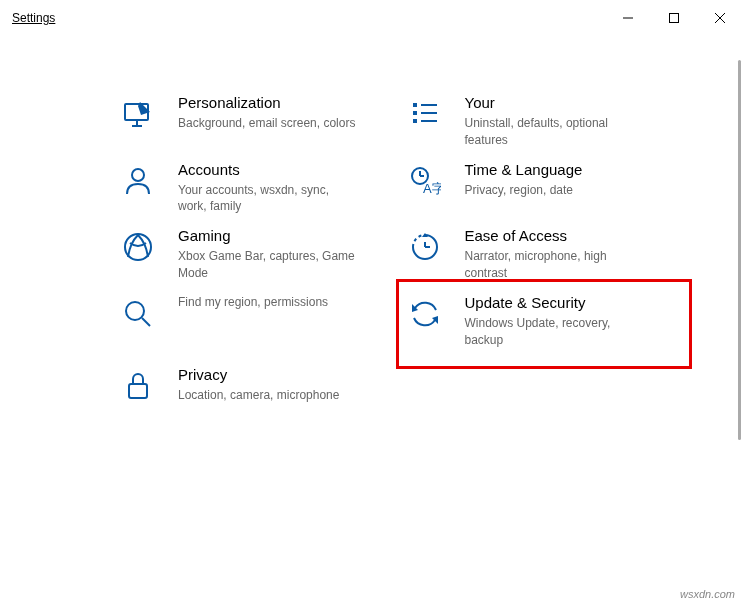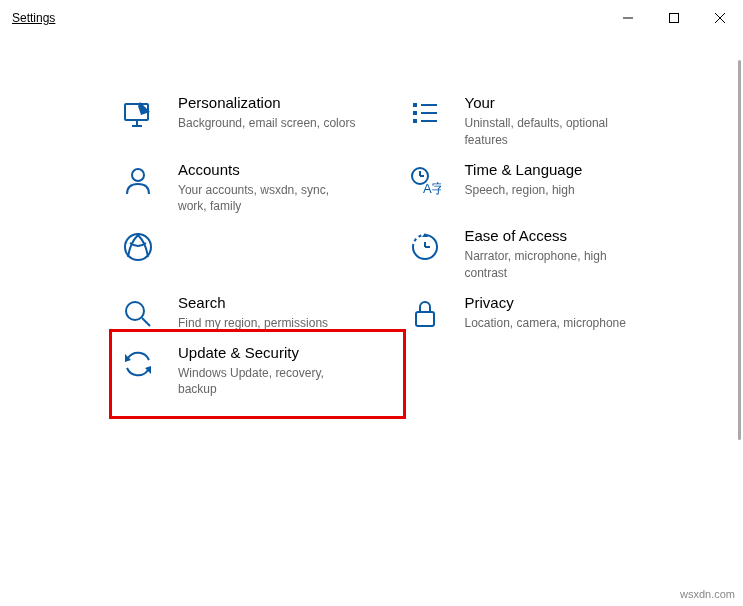--- a/index.html
+++ b/index.html
@@ -12,21 +12,21 @@
     .content { position: absolute; top: 80px; left: 0; right: 0; bottom: 0; overflow-y: auto; }
     .grid { display: grid; grid-template-columns: 1fr 1fr; column-gap: 20px; row-gap: 50px; padding: 12px 60px 30px 118px; gap: 8px; }
     .tile { display: flex; align-items: flex-start; gap: 22px; cursor: pointer; padding: 2px; }
     .tile.highlighted { border: 3px solid #e60000; padding: 12px 8px 18px 8px; margin: -13px -9px; }
     .tile-icon { width: 36px; height: 36px; flex-shrink: 0; display: flex; align-items: flex-end; justify-content: center; }
     .tile-icon svg { width: 32px; height: 32px; }
     .tile-text { padding-top: 0px; }
     .tile-title { font-size: 15px; color: #000; font-weight: 400; margin-bottom: 4px; }
     .tile-desc { font-size: 12px; color: #666; line-height: 1.4; max-width: 180px; }
     .scrollbar-thumb { position: absolute; right: 2px; top: 60px; width: 3px; height: 380px; background: #aaa; border-radius: 2px; }
-    .watermark { position: absolute; bottom: 6px; right: 8px; font-size: 11px; color: #888; }
+    .watermark { position: absolute; bottom: 6px; right: 8px; font-size: 11px; color: #888; font-style: italic; }
   </style>
 </head>
 <body>
 
 <div class="titlebar">
   <span class="titlebar-title">Settings</span>
   <div class="titlebar-controls">
     <div class="titlebar-btn">
       <svg viewBox="0 0 10 10">
           <line x1="0" y1="5" x2="10" y2="5" stroke="#000" stroke-width="1"></line>
@@ -98,30 +98,34 @@
       <div class="tile-icon">
         <svg viewBox="0 0 32 32">
             <circle cx="11" cy="11" r="8" fill="none" stroke="#0a59a4" stroke-width="2"></circle>
             <line x1="11" y1="6" x2="11" y2="11" stroke="#0a59a4" stroke-width="2"></line>
             <line x1="11" y1="11" x2="15" y2="11" stroke="#0a59a4" stroke-width="2"></line>
             <text x="14" y="28" font-size="13" fill="#0a59a4" font-weight="400">A字</text>
           </svg>
       </div>
       <div class="tile-text">
         <div class="tile-title">Time &amp; Language</div>
-        <div class="tile-desc">Speech, region, high</div>
+        <div class="tile-desc">Privacy, region, date</div>
       </div>
     </div>
 
     <div class="tile">
       <div class="tile-icon">
         <svg viewBox="0 0 32 32">
             <circle cx="16" cy="16" r="13" fill="none" stroke="#0a59a4" stroke-width="2"></circle>
             <path d="M16 4 Q8 12 6 26 M16 4 Q24 12 26 26 M8 12 Q16 18 24 12" fill="none" stroke="#0a59a4" stroke-width="2"></path>
           </svg>
+      </div>
+      <div class="tile-text">
+        <div class="tile-title">Gaming</div>
+        <div class="tile-desc">Xbox Game Bar, captures, Game Mode</div>
       </div>
     </div>
 
     <div class="tile">
       <div class="tile-icon">
         <svg viewBox="0 0 32 32">
             <path d="M4 16 A12 12 0 0 1 16 4" fill="none" stroke="#0a59a4" stroke-width="2" stroke-dasharray="3 3"></path>
             <path d="M16 4 A12 12 0 0 1 28 16 A12 12 0 0 1 16 28 A12 12 0 0 1 4 16" fill="none" stroke="#0a59a4" stroke-width="2"></path>
             <polygon points="16,2 19,6 13,6" fill="#0a59a4"></polygon>
             <line x1="16" y1="11" x2="16" y2="16" stroke="#0a59a4" stroke-width="2"></line>
@@ -135,50 +139,49 @@
     </div>
 
     <div class="tile">
       <div class="tile-icon">
         <svg viewBox="0 0 32 32">
             <circle cx="13" cy="13" r="9" fill="none" stroke="#0a59a4" stroke-width="2"></circle>
             <line x1="20" y1="20" x2="28" y2="28" stroke="#0a59a4" stroke-width="2"></line>
           </svg>
       </div>
       <div class="tile-text">
-        <div class="tile-title">Search</div>
         <div class="tile-desc">Find my region, permissions</div>
-      </div>
-    </div>
-
-    <div class="tile">
-      <div class="tile-icon">
-        <svg viewBox="0 0 32 32">
-            <rect x="7" y="14" width="18" height="14" rx="2" fill="none" stroke="#0a59a4" stroke-width="2"></rect>
-            <path d="M11 14 V9 a5 5 0 0 1 10 0 V14" fill="none" stroke="#0a59a4" stroke-width="2"></path>
-          </svg>
-      </div>
-      <div class="tile-text">
-        <div class="tile-title">Privacy</div>
-        <div class="tile-desc">Location, camera, microphone</div>
       </div>
     </div>
 
     <div class="tile highlighted">
       <div class="tile-icon">
         <svg viewBox="0 0 32 32">
             <path d="M27 12 A12 12 0 0 0 6 10" fill="none" stroke="#0a59a4" stroke-width="2"></path>
             <polygon points="3,6 9,12 3,14" fill="#0a59a4"></polygon>
             <path d="M5 20 A12 12 0 0 0 26 22" fill="none" stroke="#0a59a4" stroke-width="2"></path>
             <polygon points="29,26 23,20 29,18" fill="#0a59a4"></polygon>
           </svg>
       </div>
       <div class="tile-text">
         <div class="tile-title">Update &amp; Security</div>
         <div class="tile-desc">Windows Update, recovery, backup</div>
       </div>
     </div>
 
+    <div class="tile">
+      <div class="tile-icon">
+        <svg viewBox="0 0 32 32">
+            <rect x="7" y="14" width="18" height="14" rx="2" fill="none" stroke="#0a59a4" stroke-width="2"></rect>
+            <path d="M11 14 V9 a5 5 0 0 1 10 0 V14" fill="none" stroke="#0a59a4" stroke-width="2"></path>
+          </svg>
+      </div>
+      <div class="tile-text">
+        <div class="tile-title">Privacy</div>
+        <div class="tile-desc">Location, camera, microphone</div>
+      </div>
+    </div>
+
   </div>
 </div>
 
 <div class="scrollbar-thumb"></div>
 <div class="watermark">wsxdn.com</div>
 
 </body></html>

